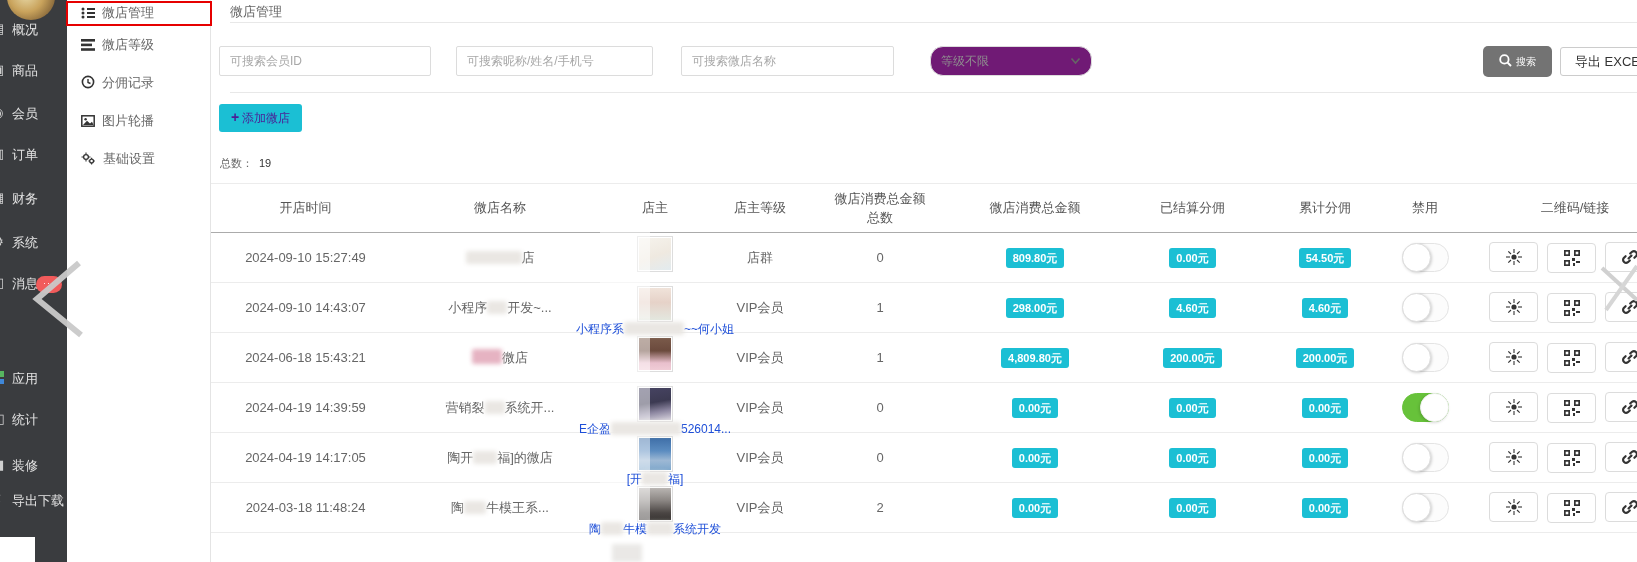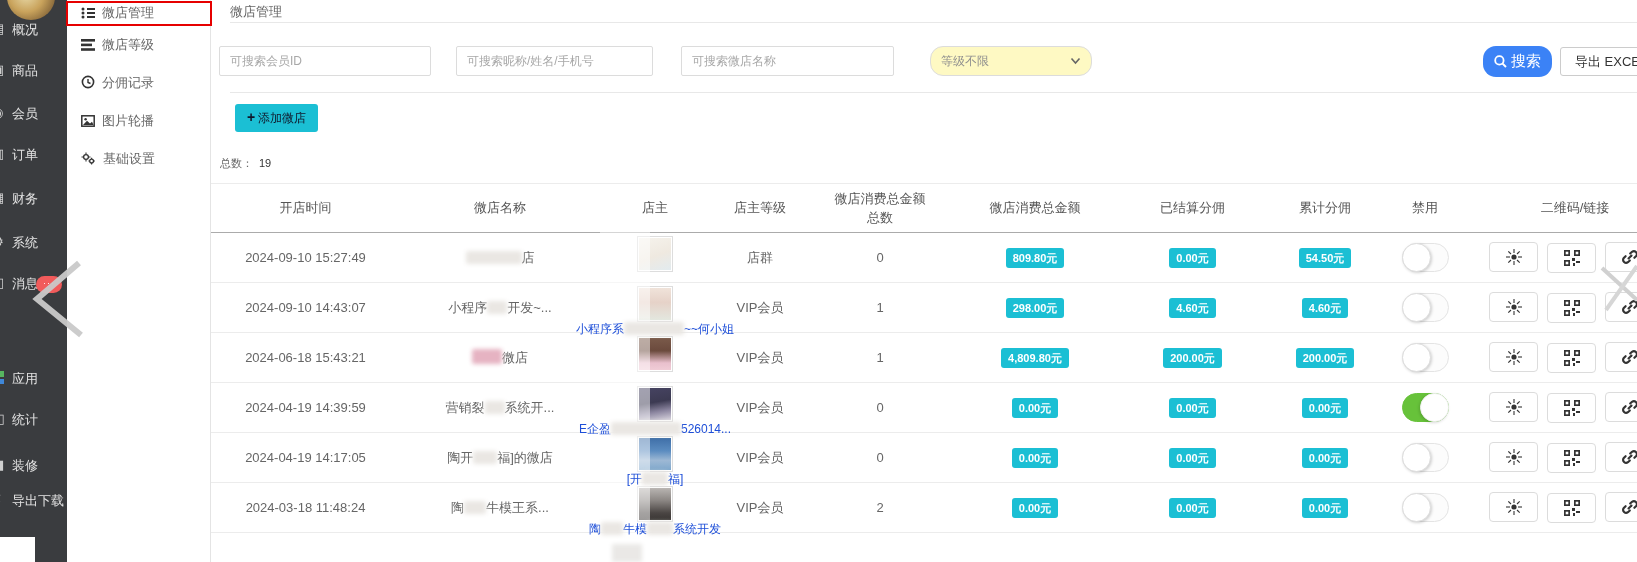--- a/index.html
+++ b/index.html
@@ -33,30 +33,30 @@
   .divider { position:absolute; left:19px; right:-20px; height:1px; background:#e8e8e8; }
   .d1 { top:22px; } .d2 { top:92px; }
 
   .s-input { position:absolute; top:46px; height:30px; border:1px solid #dcdcdc; border-radius:2px; padding:0 10px;
     font-size:12px; color:#333; outline:none; font-family:inherit; background:#fff; }
   .s-input::placeholder { color:#a8a8a8; }
   .in1 { left:8px;  width:212px; }
   .in2 { left:245px; width:197px; }
   .in3 { left:470px; width:213px; }
   .s-select { position:absolute; left:719px; top:46px; width:162px; height:30px; border:1px solid #dcdcdc; border-radius:13px;
-    background:#fef9c3; font-size:12px; color:#8f8f8f; line-height:28px; padding:0 10px; cursor:pointer; }
+    background:#701a75; font-size:12px; color:#8f8f8f; line-height:28px; padding:0 10px; cursor:pointer; }
   .s-select svg { position:absolute; right:10px; top:10px; }
 
-  .btn-search { position:absolute; left:1272px; top:46px; width:69px; height:31px; background:#3b82f6; border:none; border-radius:13px;
-    color:#fff; font-size:15px; cursor:pointer; font-family:inherit; }
+  .btn-search { position:absolute; left:1272px; top:46px; width:69px; height:31px; background:#737373; border:none; border-radius:5px;
+    color:#fff; font-size:10px; cursor:pointer; font-family:inherit; }
   .btn-search svg { vertical-align:-2px; margin-right:4px; }
   .btn-export { position:absolute; left:1349px; top:47px; width:100px; height:29px; background:#fff; border:1px solid #ccc; border-radius:3px;
     color:#333; font-size:13px; text-align:left; padding-left:14px; cursor:pointer; font-family:inherit; white-space:nowrap; }
   .btn-add { position:absolute; left:8px; top:104px; width:83px; height:28px; background:#1bbfd4; border:none; border-radius:3px;
-    color:#0f172a; font-size:12px; cursor:pointer; font-family:inherit;margin-left:16px; }
+    color:#4c1d95; font-size:12px; cursor:pointer; font-family:inherit; }
   .btn-add b { font-size:14px; margin-right:3px; font-weight:bold; }
   .total-line { position:absolute; left:9px; top:156px; font-size:11px; color:#666; }
   .total-line b { font-weight:normal; color:#333; margin-left:6px; }
 
   
   .tbl-wrap { position:absolute; left:0; top:183px; width:1480px; }
   table { border-collapse:collapse; table-layout:fixed; width:1474px; }
   thead td { height:49px; border-top:1px solid #ececec; border-bottom:1px solid #ababab; color:#555; text-align:center;
     font-size:13px; line-height:1.5; vertical-align:middle; }
   tbody td { height:50px; border-bottom:1px solid #ececec; text-align:center; font-size:13px; color:#666; vertical-align:middle;

